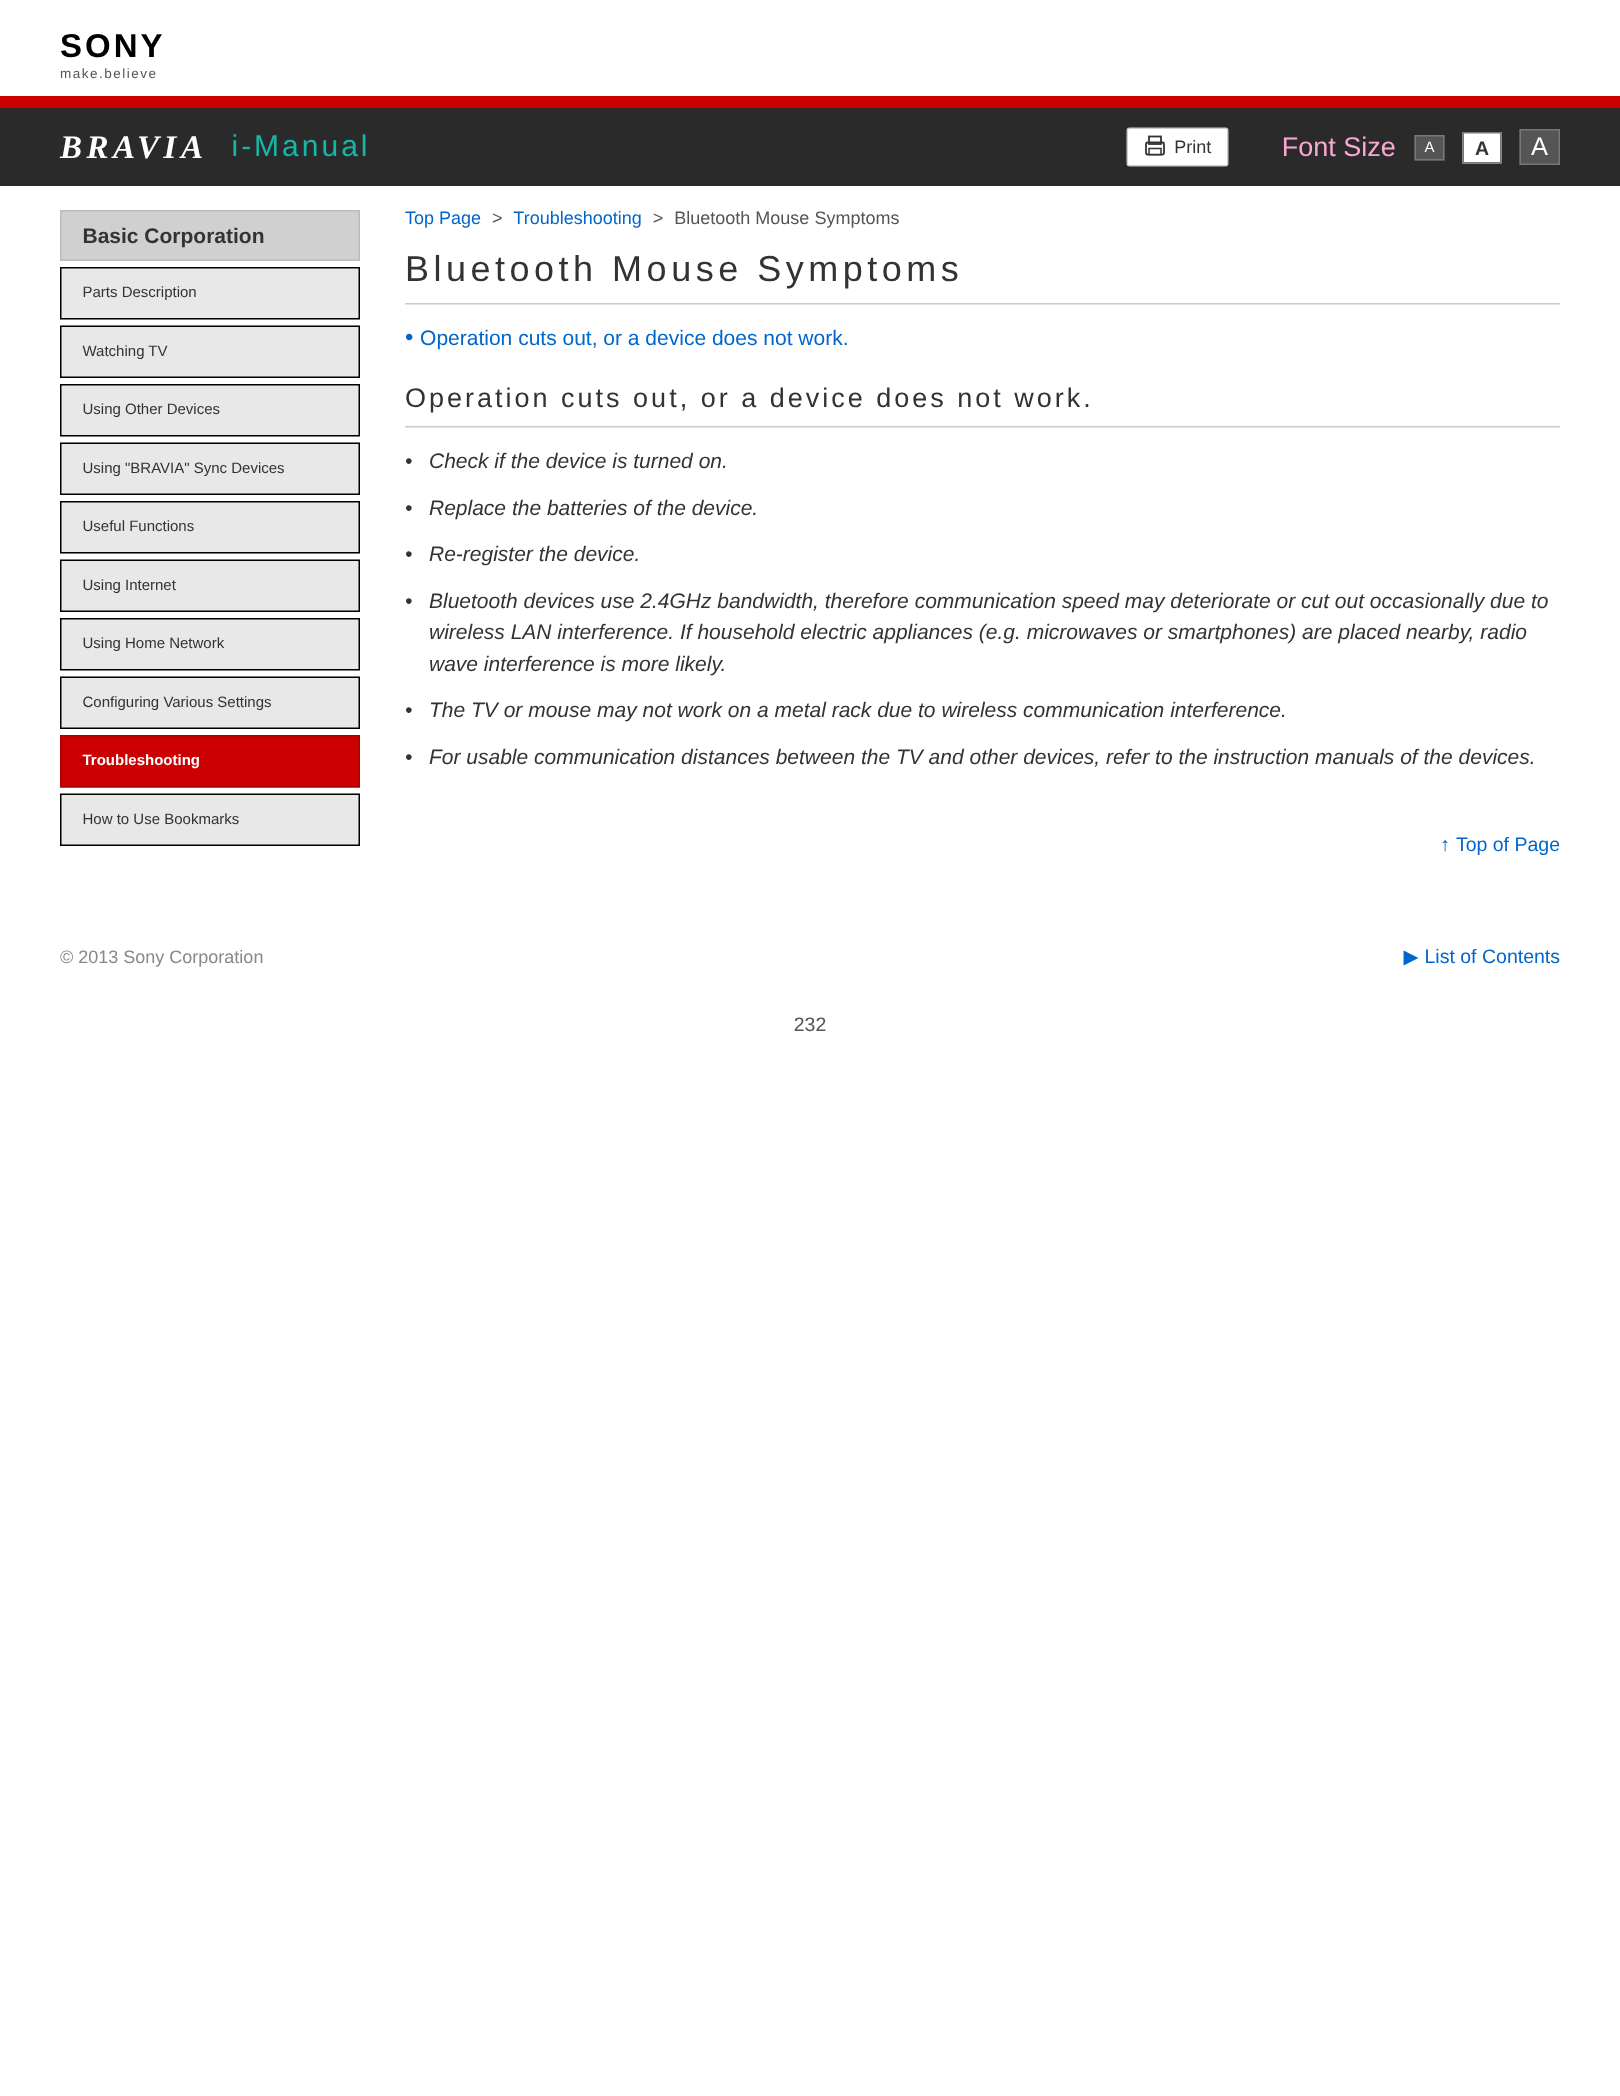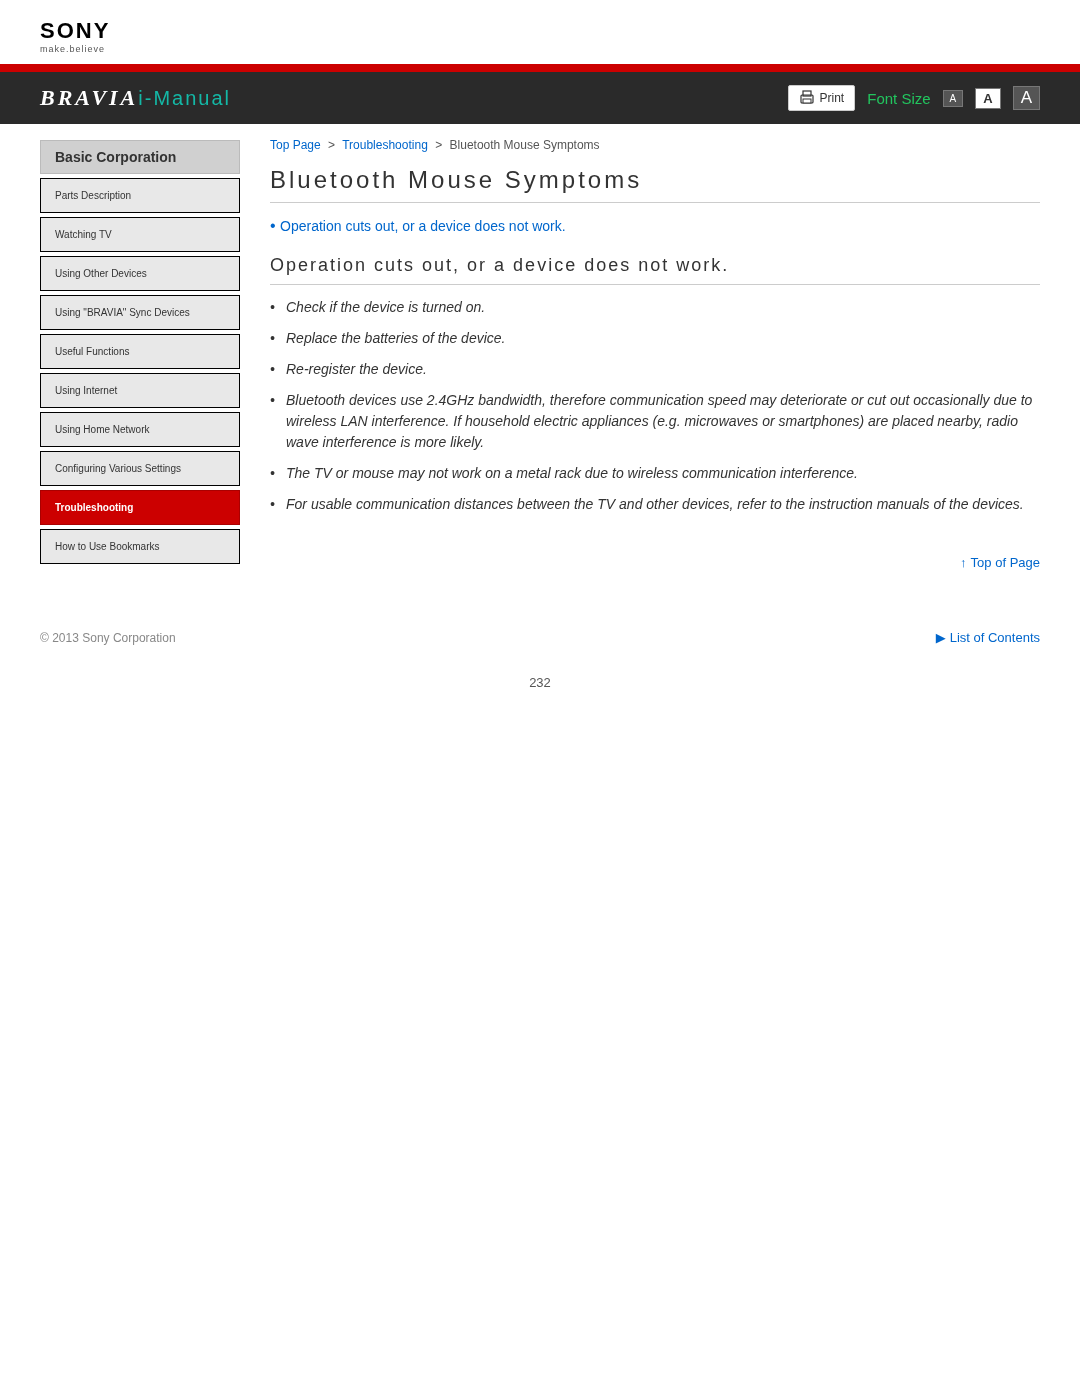--- a/index.html
+++ b/index.html
@@ -47,21 +47,21 @@
       background: #2a2a2a;
       display: flex;
       align-items: center;
       justify-content: space-between;
       padding: 0 40px;
       height: 52px;
     }
     .nav-bar-left {
       display: flex;
       align-items: center;
-      gap: 0;
+      gap: 16px;
     }
     .bravia-logo {
       color: #fff;
       font-size: 22px;
       font-weight: bold;
       font-style: italic;
       letter-spacing: 3px;
       font-family: Georgia, serif;
     }
     .imanual-text {
@@ -84,22 +84,23 @@
       font-size: 12px;
       cursor: pointer;
       color: #333;
       border-radius: 2px;
     }
     .print-icon-svg {
       width: 16px;
       height: 16px;
     }
     .font-size-label {
-      color: #22c55e;
-      font-size: 15px;
+      color: #f9a8d4;
+      font-size: 18px;
+      margin-left: 24px;
     }
     .font-btn {
       background: #555;
       color: #fff;
       border: 1px solid #777;
       cursor: pointer;
       font-size: 11px;
       padding: 2px 6px;
     }
     .font-btn.active {

